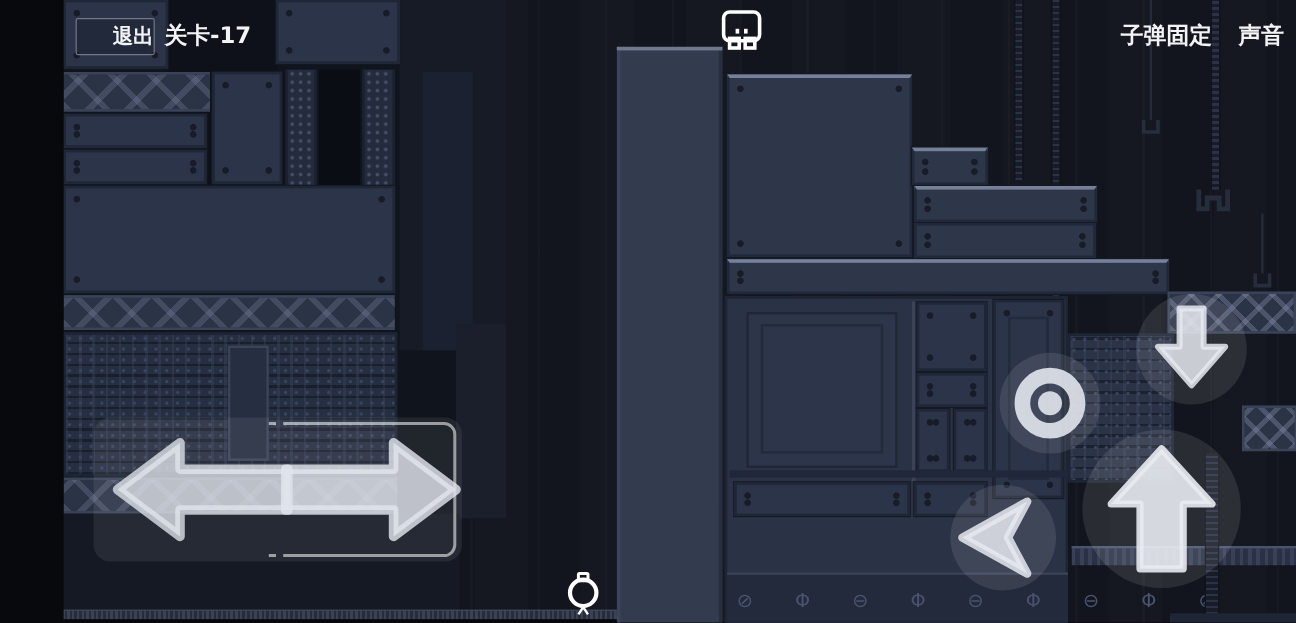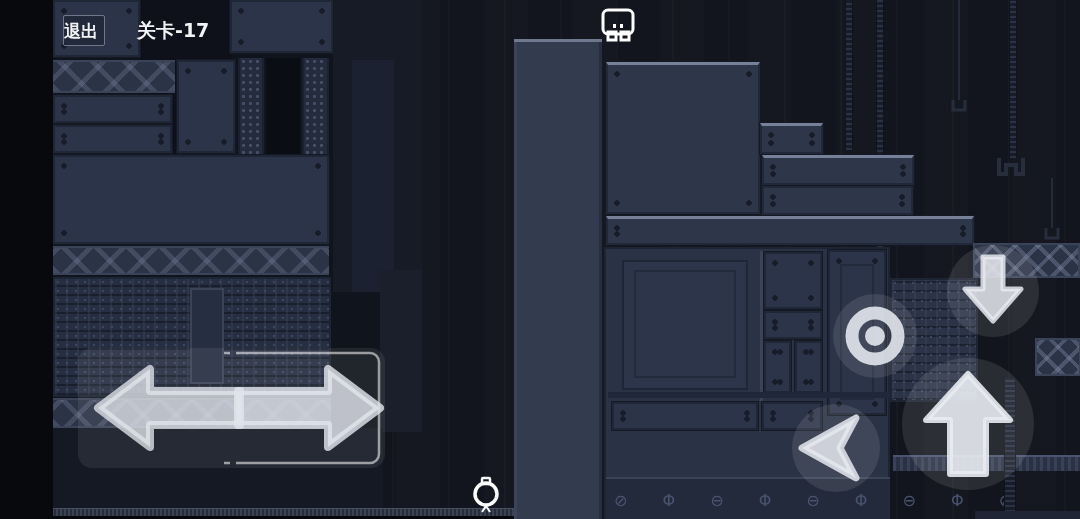--- a/index.html
+++ b/index.html
@@ -133,22 +133,26 @@
     <rect x="22" y="25" width="8" height="8" fill="none" stroke="#ffffff" stroke-width="3"></rect>
     <rect x="14" y="17" width="3" height="4" fill="#ffffff"></rect>
     <rect x="21" y="17" width="3" height="4" fill="#ffffff"></rect>
   </svg>
   <svg class="abs" style="left:470px;top:474px;" width="32" height="42">
     <rect x="12" y="4" width="8" height="6" rx="1" fill="none" stroke="#ffffff" stroke-width="2.5"></rect>
     <circle cx="16" cy="20" r="11" fill="none" stroke="#ffffff" stroke-width="3.5"></circle>
     <polyline points="12,38 16,32 20,38" fill="none" stroke="#ffffff" stroke-width="2"></polyline>
   </svg>
 
-  <div class="abs hudtxt" style="left:63px;top:15px;width:42px;height:31px;border:1px solid #717786;background:rgba(18,22,30,0.35);font-size:17px;line-height:30px;text-align:left;border-radius:2px;">退出</div>
+  <div class="abs hudtxt" style="left:63px;top:15px;width:66px;height:31px;border:1px solid #717786;background:rgba(18,22,30,0.35);font-size:17px;line-height:30px;text-align:right;border-radius:2px;">退出</div>
   <div class="abs hudtxt" style="left:137px;top:15px;height:31px;line-height:31px;font-size:19px;">关卡-17</div>
+  <div class="abs" style="left:880px;top:17px;width:190px;display:flex;justify-content:flex-end;gap:22px;">
+    <div class="hudtxt" style="font-size:19px;">子弹固定</div>
+    <div class="hudtxt" style="font-size:19px;">声音</div>
+  </div>
 
   <div class="abs" style="left:78px;top:348px;width:307px;height:120px;border-radius:14px;background:rgba(255,255,255,0.075);"></div>
   <svg class="abs" style="left:78px;top:348px;" width="307" height="120">
     <path d="M146,5 h6 m6,0 h134 a9,9 0 0 1 9,9 v92 a9,9 0 0 1 -9,9 h-134 m-6,0 h-6" fill="none" stroke="rgba(255,255,255,0.55)" stroke-width="2.5"></path>
   </svg>
   <svg class="abs" style="left:92px;top:363px;" width="152" height="90">
     <polygon points="58,6 58,28 148,28 148,62 58,62 58,84 6,45" fill="rgba(224,228,235,0.78)" stroke="rgba(224,228,235,0.78)" stroke-width="8" stroke-linejoin="round"></polygon>
   </svg>
   <svg class="abs" style="left:234px;top:363px;" width="152" height="90">
     <polygon points="94,6 94,28 4,28 4,62 94,62 94,84 146,45" fill="rgba(224,228,235,0.82)" stroke="rgba(224,228,235,0.82)" stroke-width="8" stroke-linejoin="round"></polygon>

